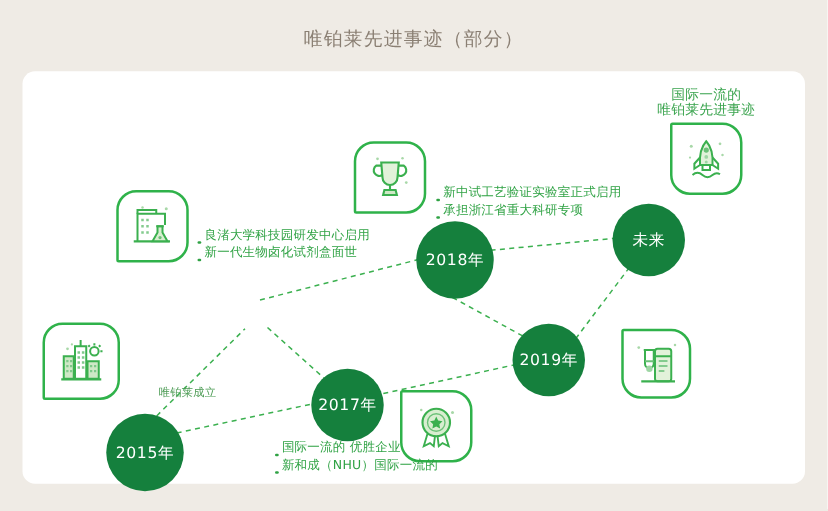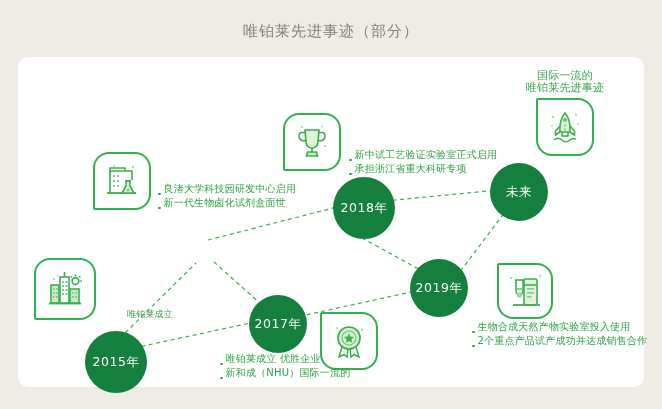--- a/index.html
+++ b/index.html
@@ -185,21 +185,21 @@
         <path d="M27 26 L30 36 L25 33.5 L22 36 L21 27.5" fill="none" stroke="#3bb04f" stroke-width="1.5"></path>
         <circle cx="8" cy="7" r="1" fill="#a8d8a8"></circle>
         <circle cx="33" cy="9" r="1.2" fill="#a8d8a8"></circle>
       </svg>
     </span>
   </div>
 
   <div class="notes" style="left:220px;top:352px;">
     <div class="note-line">
       <span class="dot"></span>
-      <span>唯铂莱成立 优胜企业</span>
+      <span>国际一流的 优胜企业</span>
     </div>
     <div class="note-line">
       <span class="dot"></span>
       <span>新和成（NHU）国际一流的</span>
     </div>
   </div>
 
   <div class="badge bl" style="left:283px;top:113px;width:58px;height:58px;">
     <span>
       <svg width="40" height="40" viewBox="0 0 40 40">
@@ -248,30 +248,20 @@
           <rect x="22" y="21" width="7" height="1.6"></rect>
           <rect x="22" y="25" width="4.5" height="1.6"></rect>
         </g>
         <circle cx="14.5" cy="24" r="2.6" fill="#9ed6a4"></circle>
         <circle cx="6" cy="7" r="1.1" fill="#a8d8a8"></circle>
         <circle cx="35" cy="5" r="1" fill="#a8d8a8"></circle>
       </svg>
     </span>
   </div>
 
-  <div class="notes" style="left:472px;top:320px;">
-    <div class="note-line">
-      <span class="dot"></span>
-      <span>生物合成天然产物实验室投入使用</span>
-    </div>
-    <div class="note-line">
-      <span class="dot"></span>
-      <span>2个重点产品试产成功并达成销售合作</span>
-    </div>
-  </div>
 
   <div class="year" style="left:490px;top:163px;width:58px;height:58px;">未来</div>
 
   <div class="future-cap" style="left:520px;top:70px;width:90px;">
     <div>国际一流的</div>
     <div>唯铂莱先进事迹</div>
   </div>
 
   <div class="badge tl" style="left:536px;top:98px;width:58px;height:58px;">
     <span>

